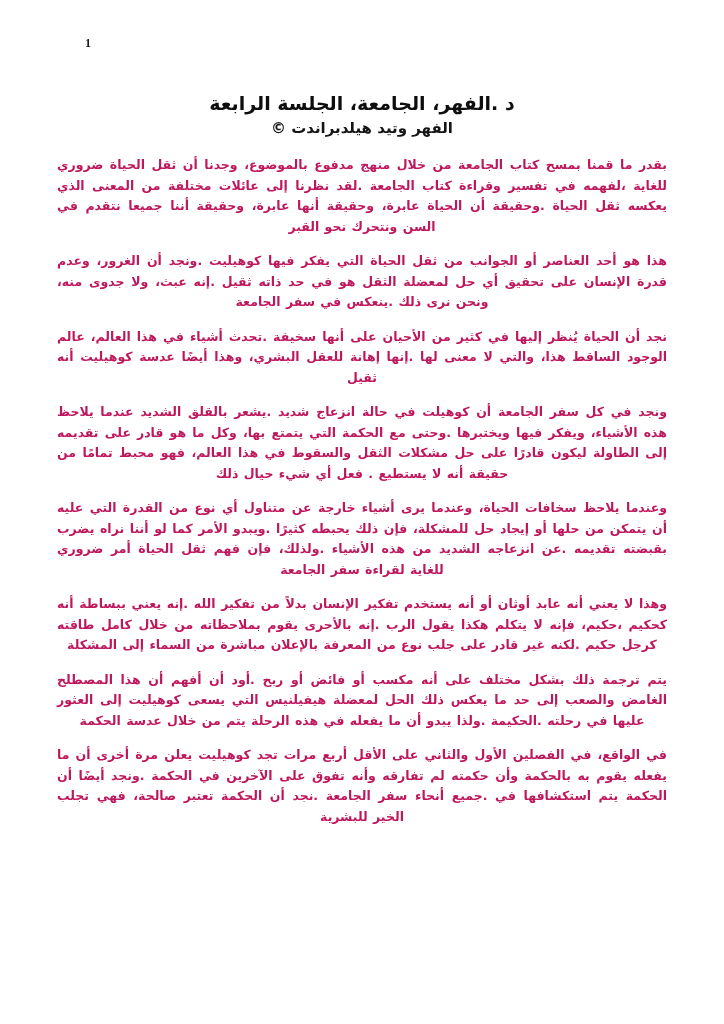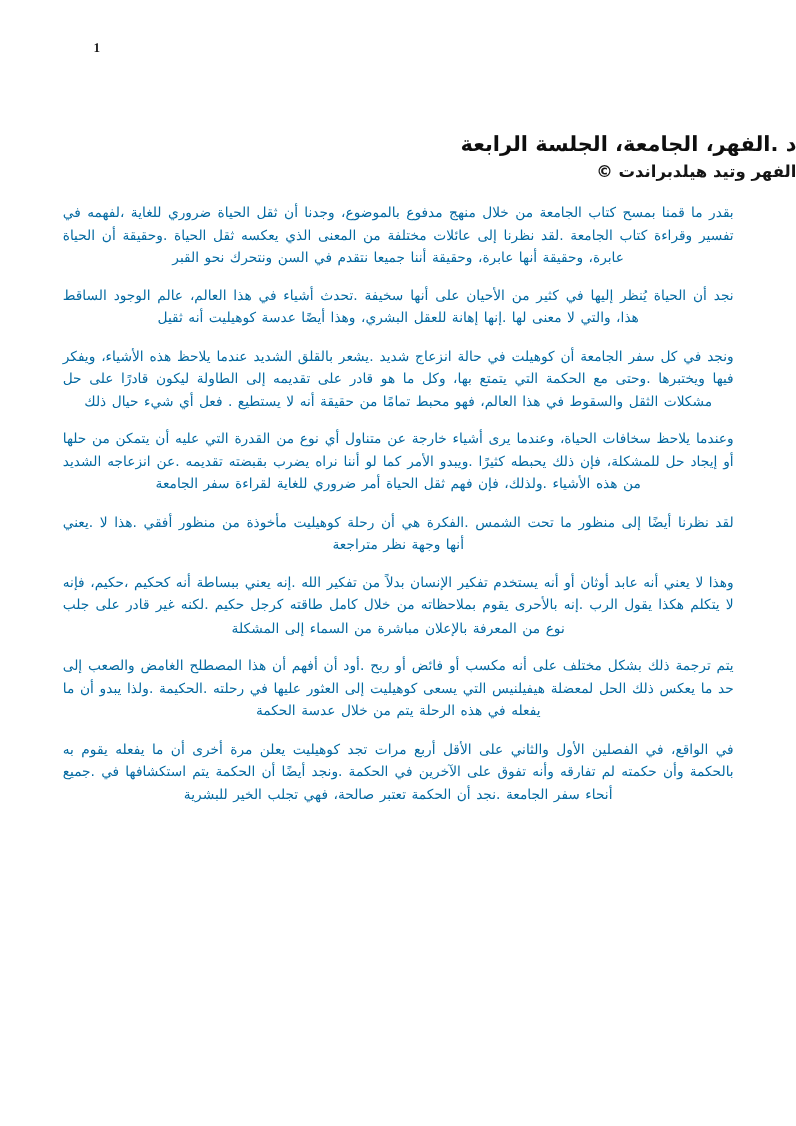--- a/index.html
+++ b/index.html
@@ -20,22 +20,22 @@
   .page-number {
     position: absolute;
     top: 36px;
     left: 85px;
     font-family: "Liberation Serif", serif;
     font-weight: 700;
     font-size: 12px;
     color: #1a1a1a;
   }
   .doc-header {
-    padding-top: 120px;
-    text-align: right;
+    padding-top: 92px;
+    text-align: center;
     direction: rtl;
   }
   .doc-title {
     margin: 0;
     font-size: 19px;
     font-weight: 700;
     letter-spacing: 0px;
     color: #0e0e0e;
   }
   .doc-byline {
@@ -44,44 +44,44 @@
     font-weight: 700;
     color: #151515;
   }
   .doc-body {
     direction: rtl;
     margin: 18px 57px 0 57px;
   }
   .doc-body p {
     margin: 0 0 14px 0;
     font-size: 12.5px;
-    font-weight: 400;
+    font-weight: 700;
     line-height: 20.5px;
     text-align: justify;
     text-align-last: center;
     word-spacing: 1px;
-    color: #0369a1;
+    color: #be185d;
   }
 </style>
 </head>
 <body>
 
 <div class="page">
 
   <div class="page-number">1</div>
 
   <header class="doc-header">
     <h1 class="doc-title">د .الفهر، الجامعة، الجلسة الرابعة</h1>
     <div class="doc-byline">الفهر وتيد هيلدبراندت ©</div>
   </header>
 
   <main class="doc-body">
     <p>بقدر ما قمنا بمسح كتاب الجامعة من خلال منهج مدفوع بالموضوع، وجدنا أن ثقل الحياة ضروري للغاية ،لفهمه في تفسير وقراءة كتاب الجامعة .لقد نظرنا إلى عائلات مختلفة من المعنى الذي يعكسه ثقل الحياة .وحقيقة أن الحياة عابرة، وحقيقة أنها عابرة، وحقيقة أننا جميعا نتقدم في السن ونتحرك نحو القبر</p>
+    <p>هذا هو أحد العناصر أو الجوانب من ثقل الحياة التي يفكر فيها كوهيليت .ونجد أن الغرور، وعدم قدرة الإنسان على تحقيق أي حل لمعضلة الثقل هو في حد ذاته ثقيل .إنه عبث، ولا جدوى منه، ونحن نرى ذلك .ينعكس في سفر الجامعة</p>
     <p>نجد أن الحياة يُنظر إليها في كثير من الأحيان على أنها سخيفة .تحدث أشياء في هذا العالم، عالم الوجود الساقط هذا، والتي لا معنى لها .إنها إهانة للعقل البشري، وهذا أيضًا عدسة كوهيليت أنه ثقيل</p>
     <p>ونجد في كل سفر الجامعة أن كوهيلت في حالة انزعاج شديد .يشعر بالقلق الشديد عندما يلاحظ هذه الأشياء، ويفكر فيها ويختبرها .وحتى مع الحكمة التي يتمتع بها، وكل ما هو قادر على تقديمه إلى الطاولة ليكون قادرًا على حل مشكلات الثقل والسقوط في هذا العالم، فهو محبط تمامًا من حقيقة أنه لا يستطيع . فعل أي شيء حيال ذلك</p>
     <p>وعندما يلاحظ سخافات الحياة، وعندما يرى أشياء خارجة عن متناول أي نوع من القدرة التي عليه أن يتمكن من حلها أو إيجاد حل للمشكلة، فإن ذلك يحبطه كثيرًا .ويبدو الأمر كما لو أننا نراه يضرب بقبضته تقديمه .عن انزعاجه الشديد من هذه الأشياء .ولذلك، فإن فهم ثقل الحياة أمر ضروري للغاية لقراءة سفر الجامعة</p>
-    <p>لقد نظرنا أيضًا إلى منظور ما تحت الشمس .الفكرة هي أن رحلة كوهيليت مأخوذة من منظور أفقي .هذا لا .يعني أنها وجهة نظر متراجعة</p>
     <p>وهذا لا يعني أنه عابد أوثان أو أنه يستخدم تفكير الإنسان بدلاً من تفكير الله .إنه يعني ببساطة أنه كحكيم ،حكيم، فإنه لا يتكلم هكذا يقول الرب .إنه بالأحرى يقوم بملاحظاته من خلال كامل طاقته كرجل حكيم .لكنه غير قادر على جلب نوع من المعرفة بالإعلان مباشرة من السماء إلى المشكلة</p>
     <p>يتم ترجمة ذلك بشكل مختلف على أنه مكسب أو فائض أو ربح .أود أن أفهم أن هذا المصطلح الغامض والصعب إلى حد ما يعكس ذلك الحل لمعضلة هيفيلنيس التي يسعى كوهيليت إلى العثور عليها في رحلته .الحكيمة .ولذا يبدو أن ما يفعله في هذه الرحلة يتم من خلال عدسة الحكمة</p>
     <p>في الواقع، في الفصلين الأول والثاني على الأقل أربع مرات تجد كوهيليت يعلن مرة أخرى أن ما يفعله يقوم به بالحكمة وأن حكمته لم تفارقه وأنه تفوق على الآخرين في الحكمة .ونجد أيضًا أن الحكمة يتم استكشافها في .جميع أنحاء سفر الجامعة .نجد أن الحكمة تعتبر صالحة، فهي تجلب الخير للبشرية</p>
   </main>
 
 </div>
 
 </body></html>

